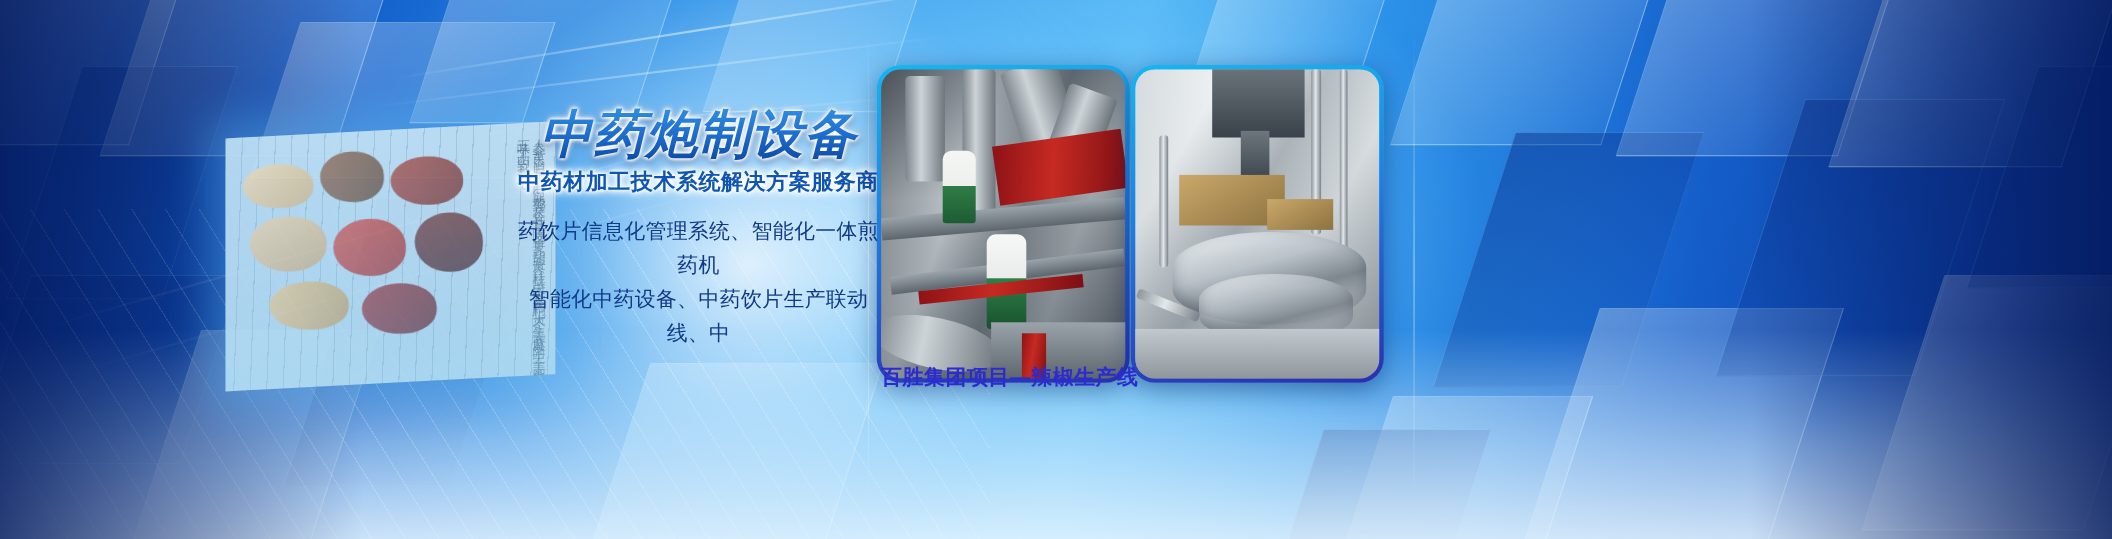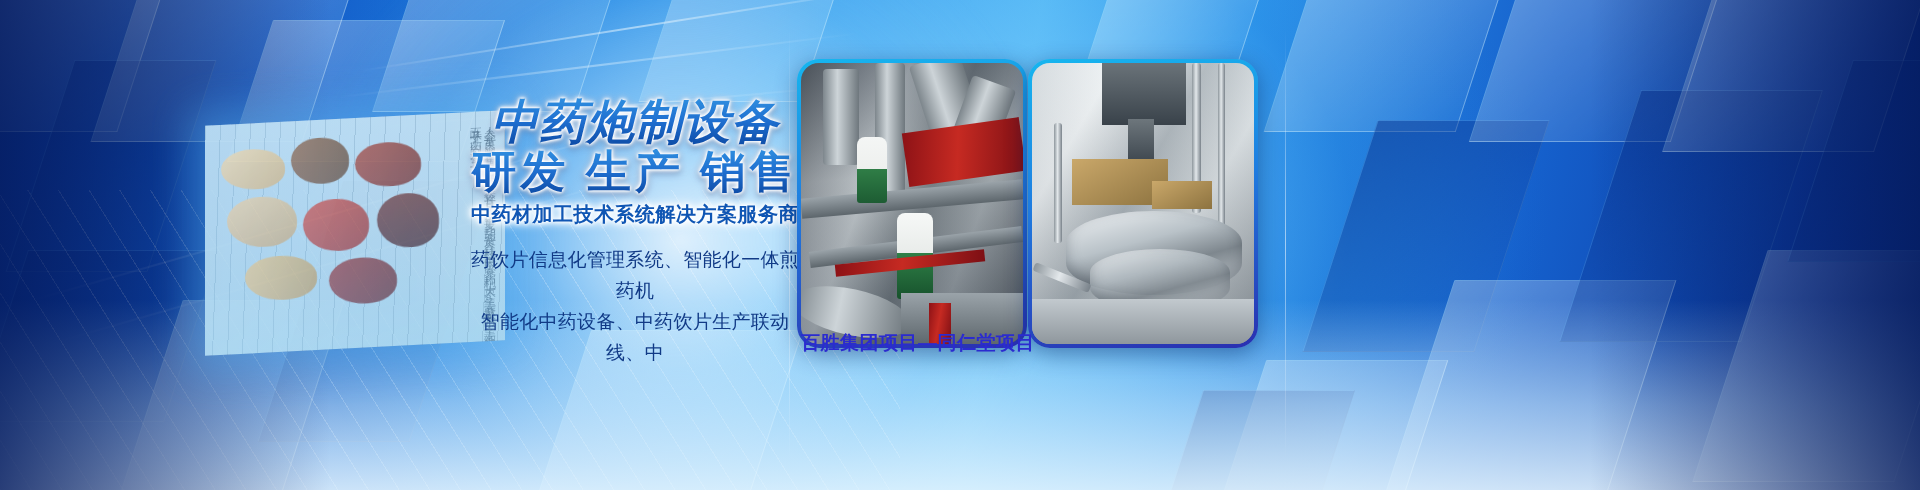--- a/index.html
+++ b/index.html
@@ -252,21 +252,20 @@
     <div class="herb" style="left:22px;  top:74px;  width:70px; height:50px; background: linear-gradient(150deg,#e2cf9e,#b79c63);"></div>
     <div class="herb" style="left:98px;  top:80px;  width:66px; height:52px; background: linear-gradient(140deg,#c8412a,#8d1f12);"></div>
     <div class="herb" style="left:172px; top:78px;  width:62px; height:54px; background: linear-gradient(160deg,#6e2a1d,#3e1410);"></div>
     <div class="herb" style="left:40px;  top:134px; width:72px; height:44px; background: linear-gradient(120deg,#d9c178,#a98b44);"></div>
     <div class="herb" style="left:124px; top:140px; width:68px; height:46px; background: linear-gradient(135deg,#8e2417,#571109);"></div>
     <div class="collage-haze"></div>
   </div>
 
   <div class="headline">
     <div class="hl-line hl-2">中药炮制设备</div>
-    <div class="hl-line hl-3">研发 生产 销售</div>
     <div class="hl-sub">中药材加工技术系统解决方案服务商</div>
     <div class="hl-desc">
       <div>药饮片信息化管理系统、智能化一体煎药机</div>
       <div>智能化中药设备、中药饮片生产联动线、中</div>
     </div>
   </div>
 
   <div class="divider" style="left:789px; top:30px; height:430px;"></div>
   <div class="divider" style="left:1285px; top:30px; height:430px;"></div>
 
@@ -282,21 +281,21 @@
         <div class="p1-belt" style="left:8px;   top:176px; width:214px; height:16px; transform: rotate(-7deg);"></div>
         <div class="p1-worker" style="left:56px; top:74px; width:30px; height:66px; background: linear-gradient(180deg,#f4f6f5 0%,#eef0ee 48%,#2f7d46 49%,#1d5c33 100%);"></div>
         <div class="p1-worker" style="left:96px; top:150px; width:36px; height:86px; background: linear-gradient(180deg,#f6f8f7 0%,#e9ecea 46%,#2e7f47 47%,#17522c 100%);"></div>
         <div class="p1-red" style="left:34px;  top:194px; width:150px; height:12px; transform: rotate(-6deg);"></div>
         <div class="p1-duct" style="left:-10px; top:226px; width:120px; height:46px; border-radius:50%; transform: rotate(12deg);"></div>
         <div class="p1-belt" style="left:100px; top:230px; width:130px; height:52px;"></div>
         <div class="p1-red" style="left:128px; top:240px; width:22px; height:42px;"></div>
       </div>
     </div>
   </div>
-  <div class="caption" id="caption-1">百胜集团项目—同仁堂项目</div>
+  <div class="caption" id="caption-1">百胜集团项目—辣椒生产线</div>
 
   <div class="card" id="photo-2">
     <div class="card-inner">
       <div class="p2">
         <div class="p2-frame" style="left:70px;  top:-4px;  width:84px; height:66px;"></div>
         <div class="p2-frame" style="left:96px;  top:56px;  width:26px; height:48px;"></div>
         <div class="p2-pipe" style="left:160px; top:0px;   width:9px;  height:150px;"></div>
         <div class="p2-pipe" style="left:186px; top:0px;   width:7px;  height:180px;"></div>
         <div class="p2-pipe" style="left:22px;  top:60px;  width:8px;  height:120px;"></div>
         <div class="p2-panel" style="left:40px;  top:96px;  width:96px; height:46px;"></div>

